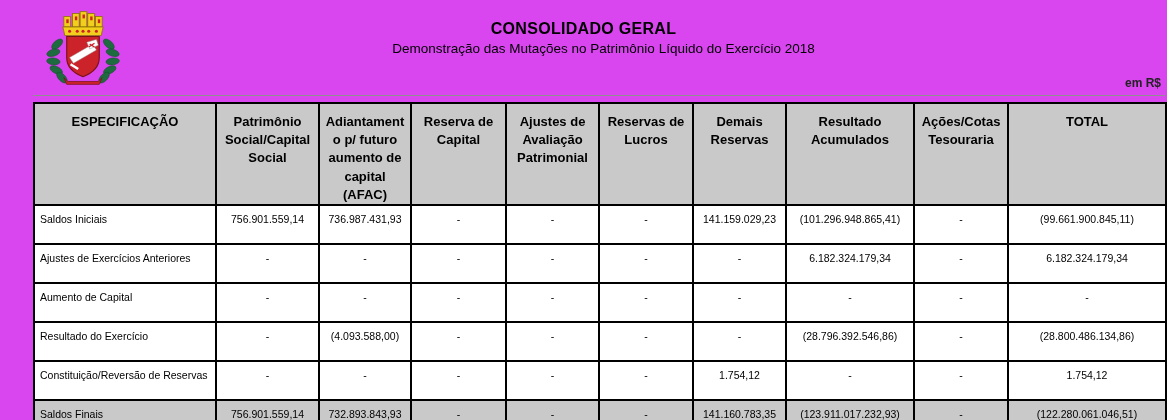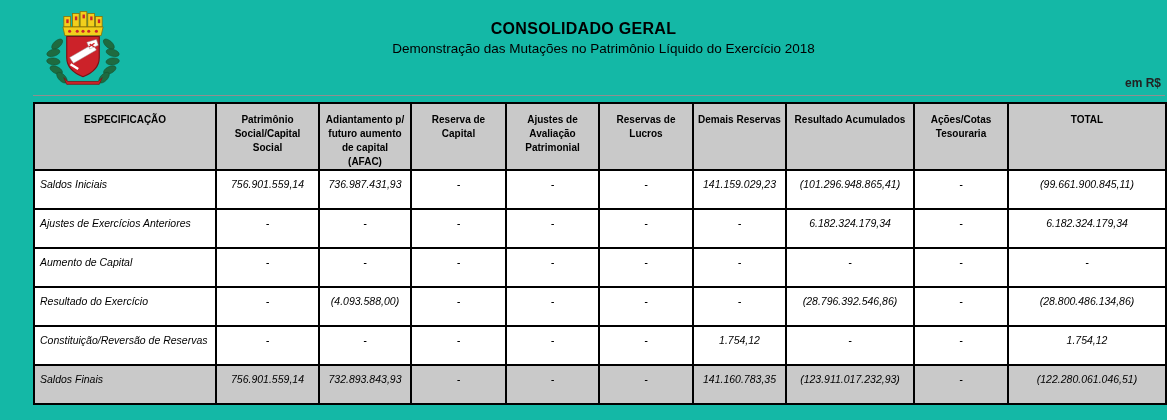--- a/index.html
+++ b/index.html
@@ -1,20 +1,20 @@
 <!DOCTYPE html>
 <html style="--header-bg: #c9c9c9; --total-bg: #c9c9c9;"><head>
 <meta charset="utf-8">
 <style>
   html, body { margin:0; padding:0; background:#ffffff; }
   body {
     width:1167px; height:420px; overflow:hidden;
     font-family:"Liberation Sans", sans-serif; color:#000;
   }
-  .page { position:relative; width:1167px; height:420px; background:#14b8a6; }
+  .page { position:relative; width:1167px; height:420px; background:#d946ef; }
 
   .logo { position:absolute; left:44px; top:4px; width:78px; height:88px; }
 
   .title-block { position:absolute; left:0; right:0; top:20px; text-align:center; }
   .title { font-size:16px; font-weight:bold; letter-spacing:.3px; }
   .subtitle { font-size:13.5px; margin-top:3px;padding-left:40px; }
 
   .currency { position:absolute; right:6px; top:76px; font-size:12px; font-weight:bold; color:#222; }
 
   .rule { position:absolute; left:33px; width:1132px; top:95px; border-top:1px solid #8f8f8f; height:0; }
@@ -23,25 +23,25 @@
     position:absolute; left:33px; top:102px; width:1132px;
     border-collapse:collapse; table-layout:fixed;
   }
   table.report th, table.report td {
     border:2px solid #000; box-sizing:border-box;
     overflow:hidden; word-wrap:break-word;
   }
   table.report th {
     background:var(--header-bg,#c9c9c9);
     height:52px; vertical-align:top; padding:9px 4px 0 4px;
-    font-size:10px; font-weight:bold; text-align:center; line-height:1.4;
+    font-size:13px; font-weight:bold; text-align:center; line-height:1.4;
   }
   table.report td {
     height:39px; vertical-align:top; padding:7px 5px 0 5px;
-    font-size:10.5px; background:#fff;font-style:italic;
+    font-size:10.5px; background:#fff;
   }
   table.report td.label { text-align:left; }
   table.report td.value { text-align:center; }
   table.report tr.total td { background:var(--total-bg,#c9c9c9); }
 </style>
 </head>
 <body>
 
 <div class="page">
 

